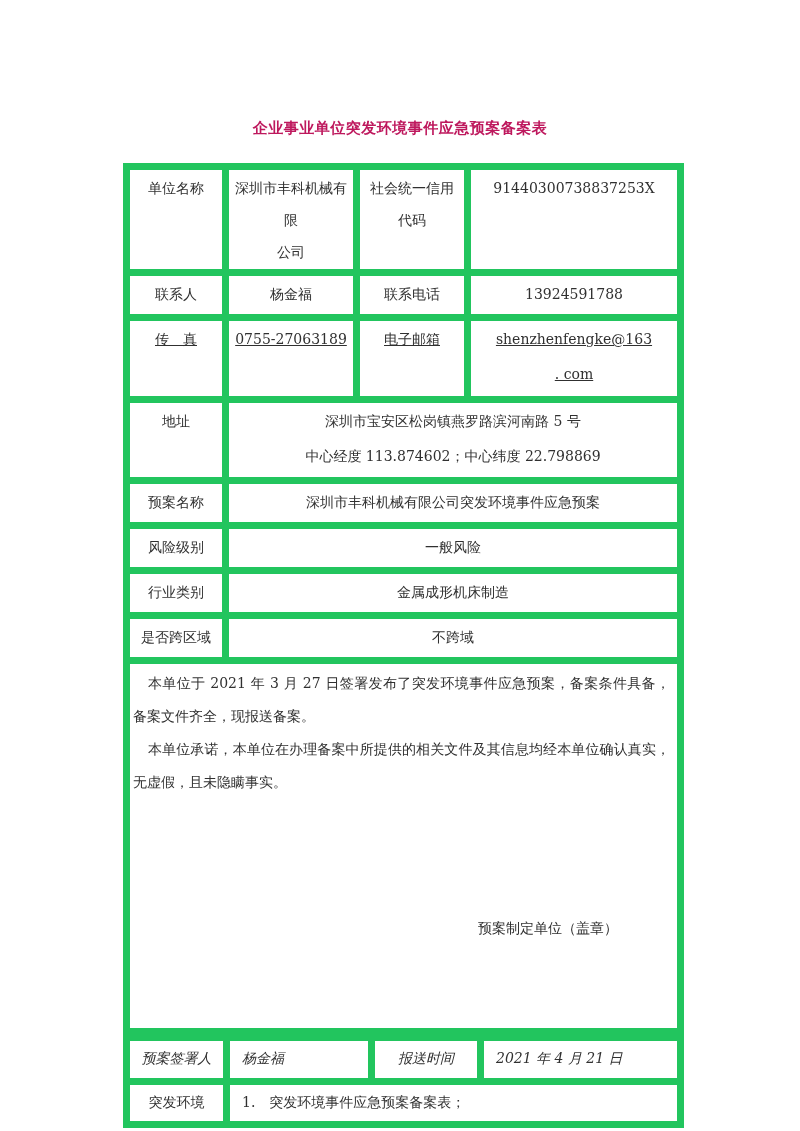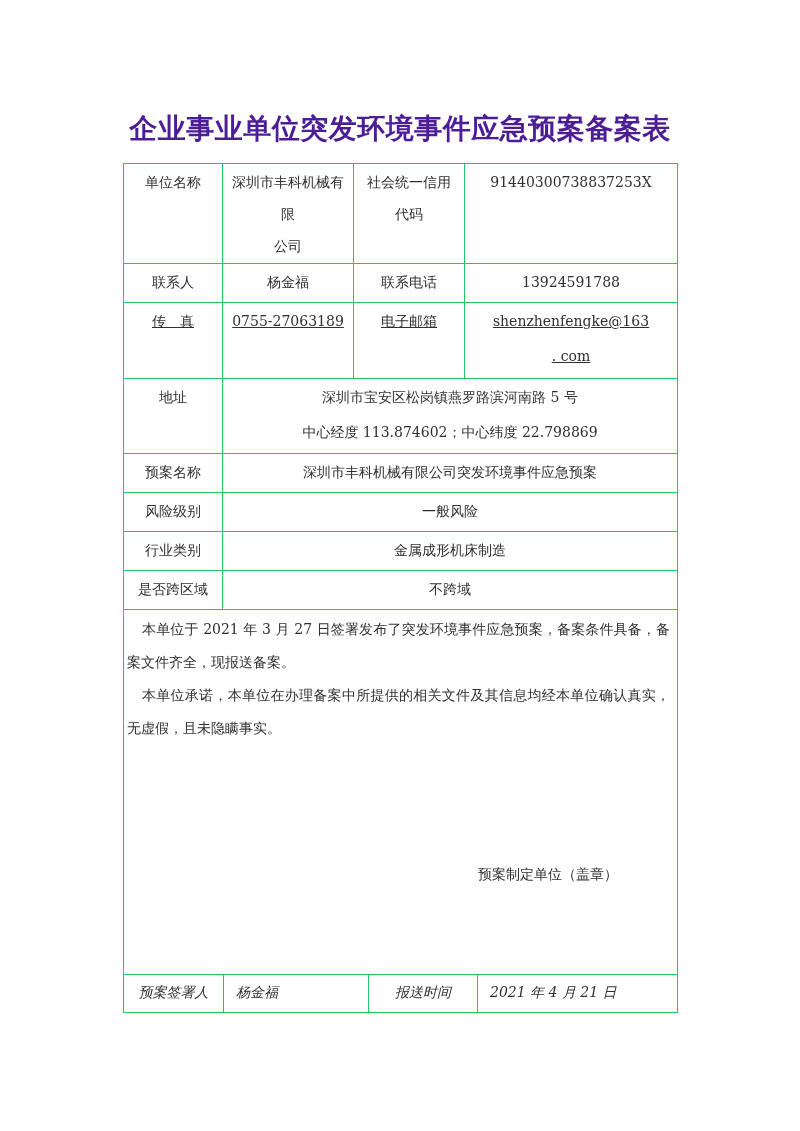--- a/index.html
+++ b/index.html
@@ -9,36 +9,36 @@
     height: 1131px;
     background: #ffffff;
     color: #303030;
     font-family: "DejaVu Serif", "Liberation Serif", serif;
     overflow: hidden;
   }
   .title {
     margin: 0;
     padding: 112px 0 0 0;
     text-align: center;
-    font-size: 28px;
+    font-size: 15px;
     line-height: 33px;
     font-weight: 700;
-    color: #4c1d95;
+    color: #be185d;
     letter-spacing: 0.5px;
   }
   table.tbl {
     border-collapse: collapse;
     table-layout: fixed;
     width: 554px;
     margin-left: 123px;
   }
   .t1 { margin-top: 18px; }
   .t2 { margin-top: -1px; }
   td {
-    border: 1px solid #22c55e;
+    border: 7px solid #22c55e;
     vertical-align: top;
     text-align: center;
     font-size: 14px;
     line-height: 34px;
     padding: 1px 4px;
     overflow: hidden;
   }
   .ml { white-space: pre-line; }
   tr.r1  td { height: 67px;  line-height: 32px; padding-top: 2px; }
   tr.r36 td { height: 36px; }
@@ -126,16 +126,20 @@
         <col style="width:109px">
         <col style="width:200px">
     </colgroup>
     <tbody>
       <tr class="r11">
         <td>预案签署人</td>
         <td class="left">杨金福</td>
         <td>报送时间</td>
         <td class="left">2021 年 4 月 21 日</td>
       </tr>
+      <tr class="r12">
+        <td>突发环境</td>
+        <td class="left" colspan="3">1.　突发环境事件应急预案备案表；</td>
+      </tr>
     </tbody>
   </table>
 
 </div>
 
 </body></html>

